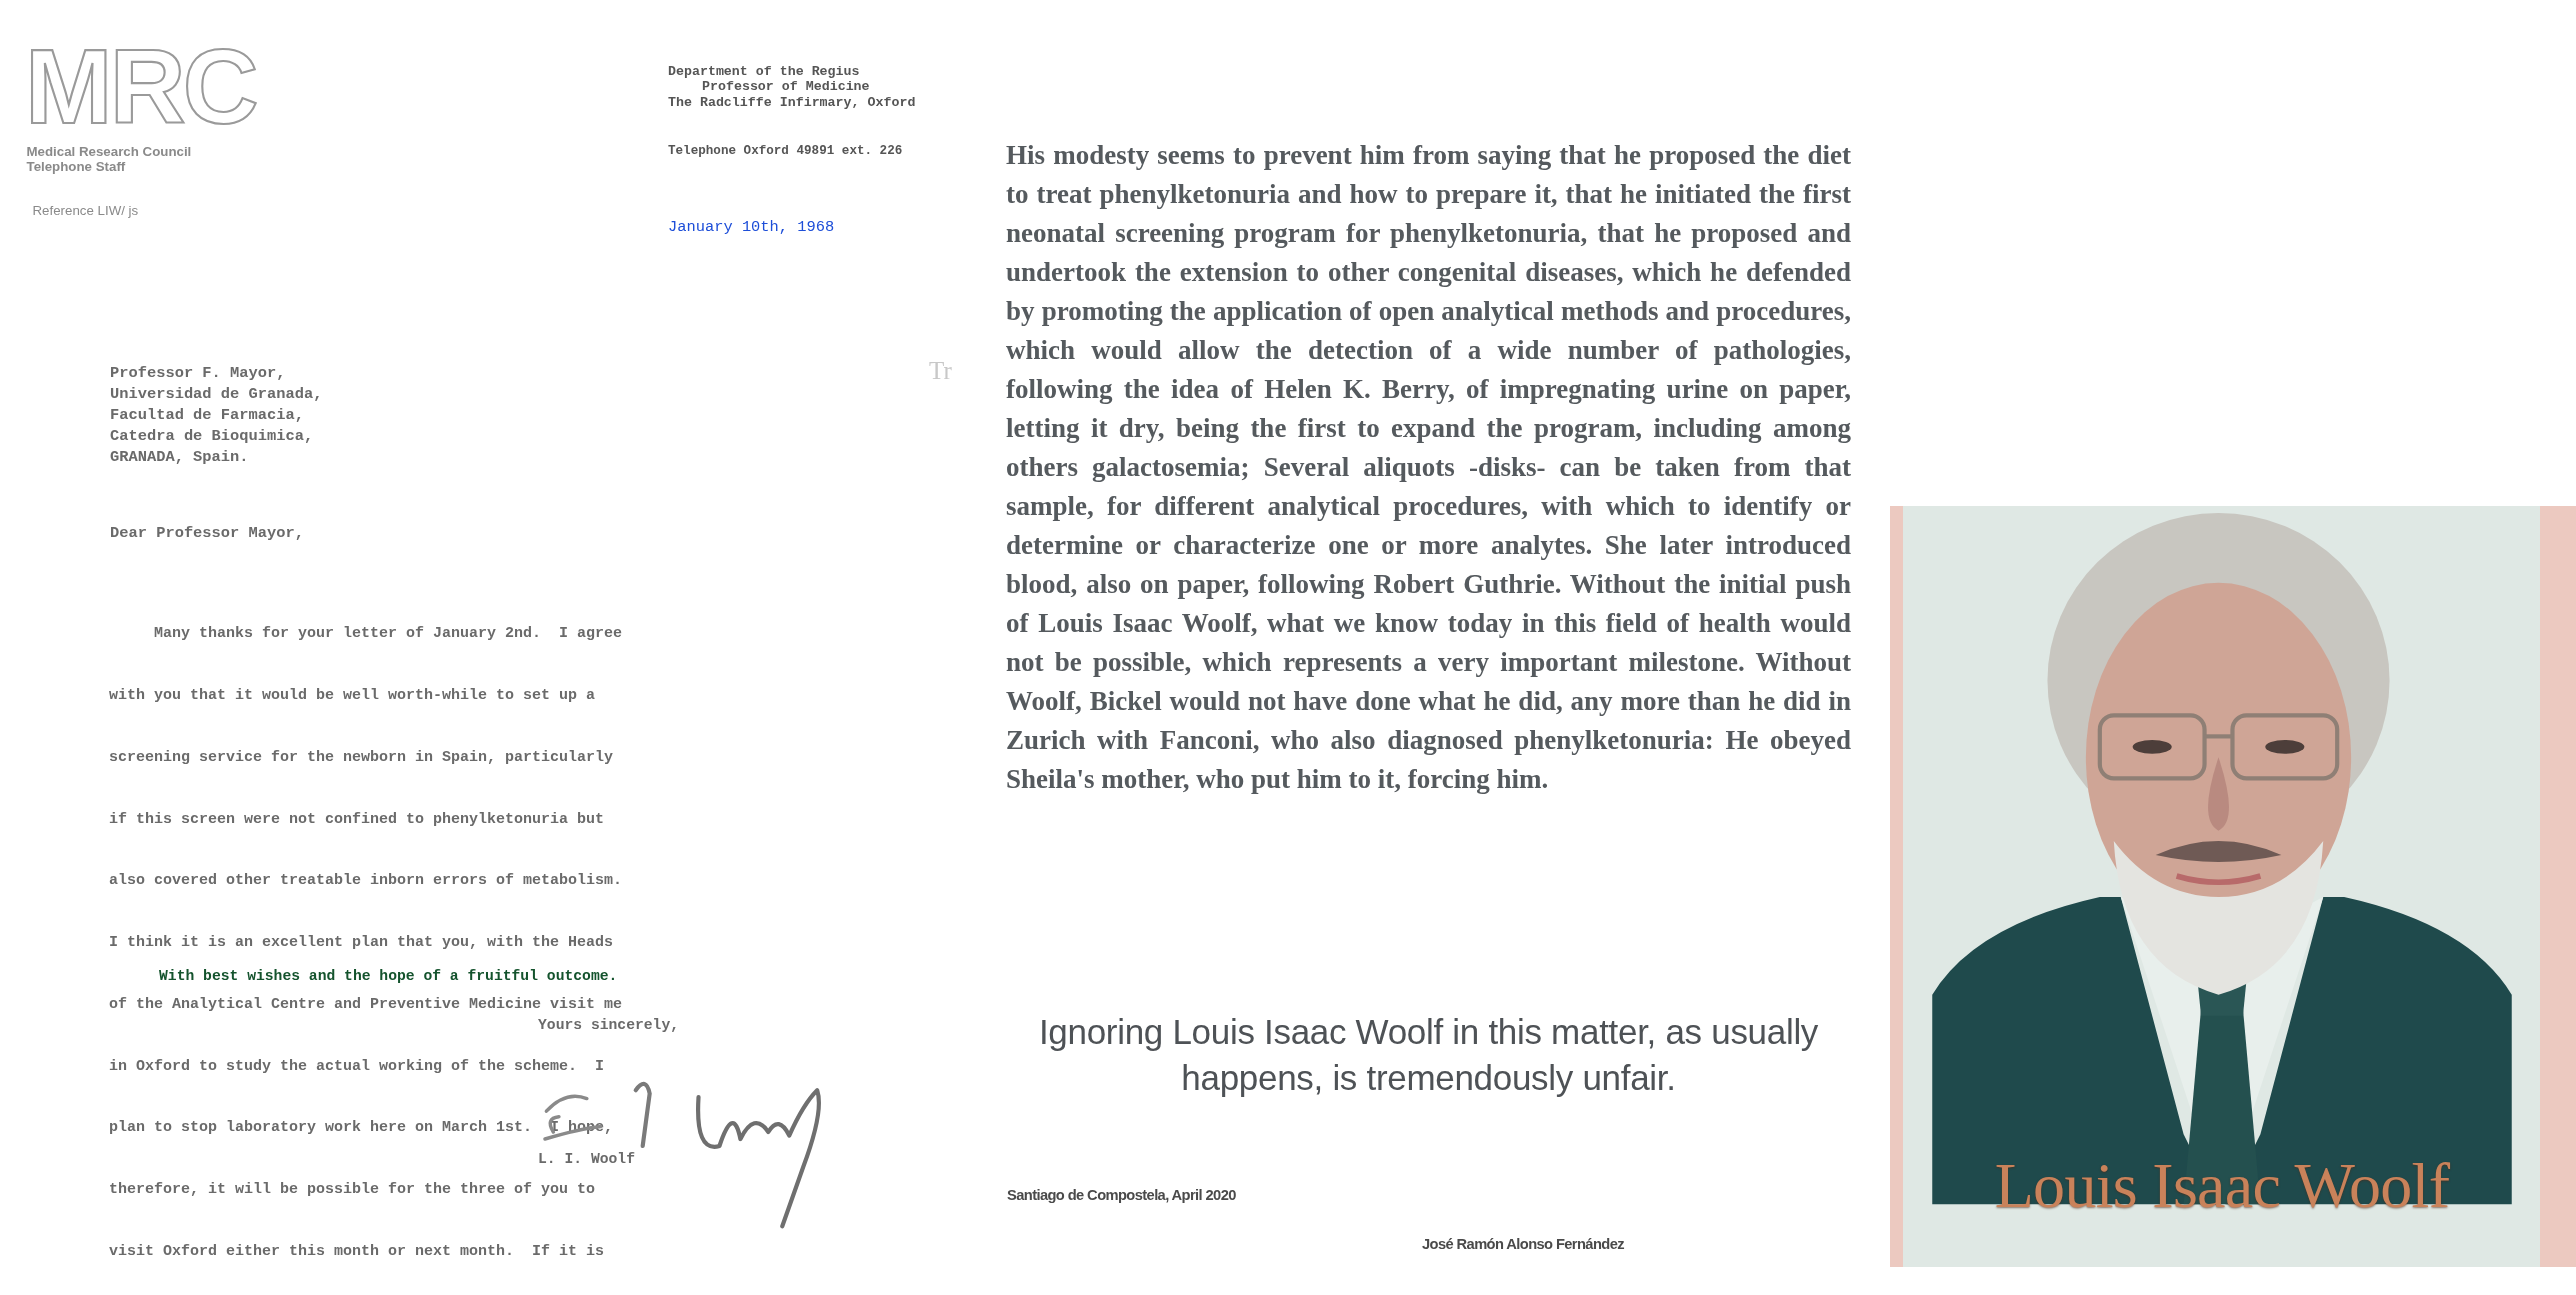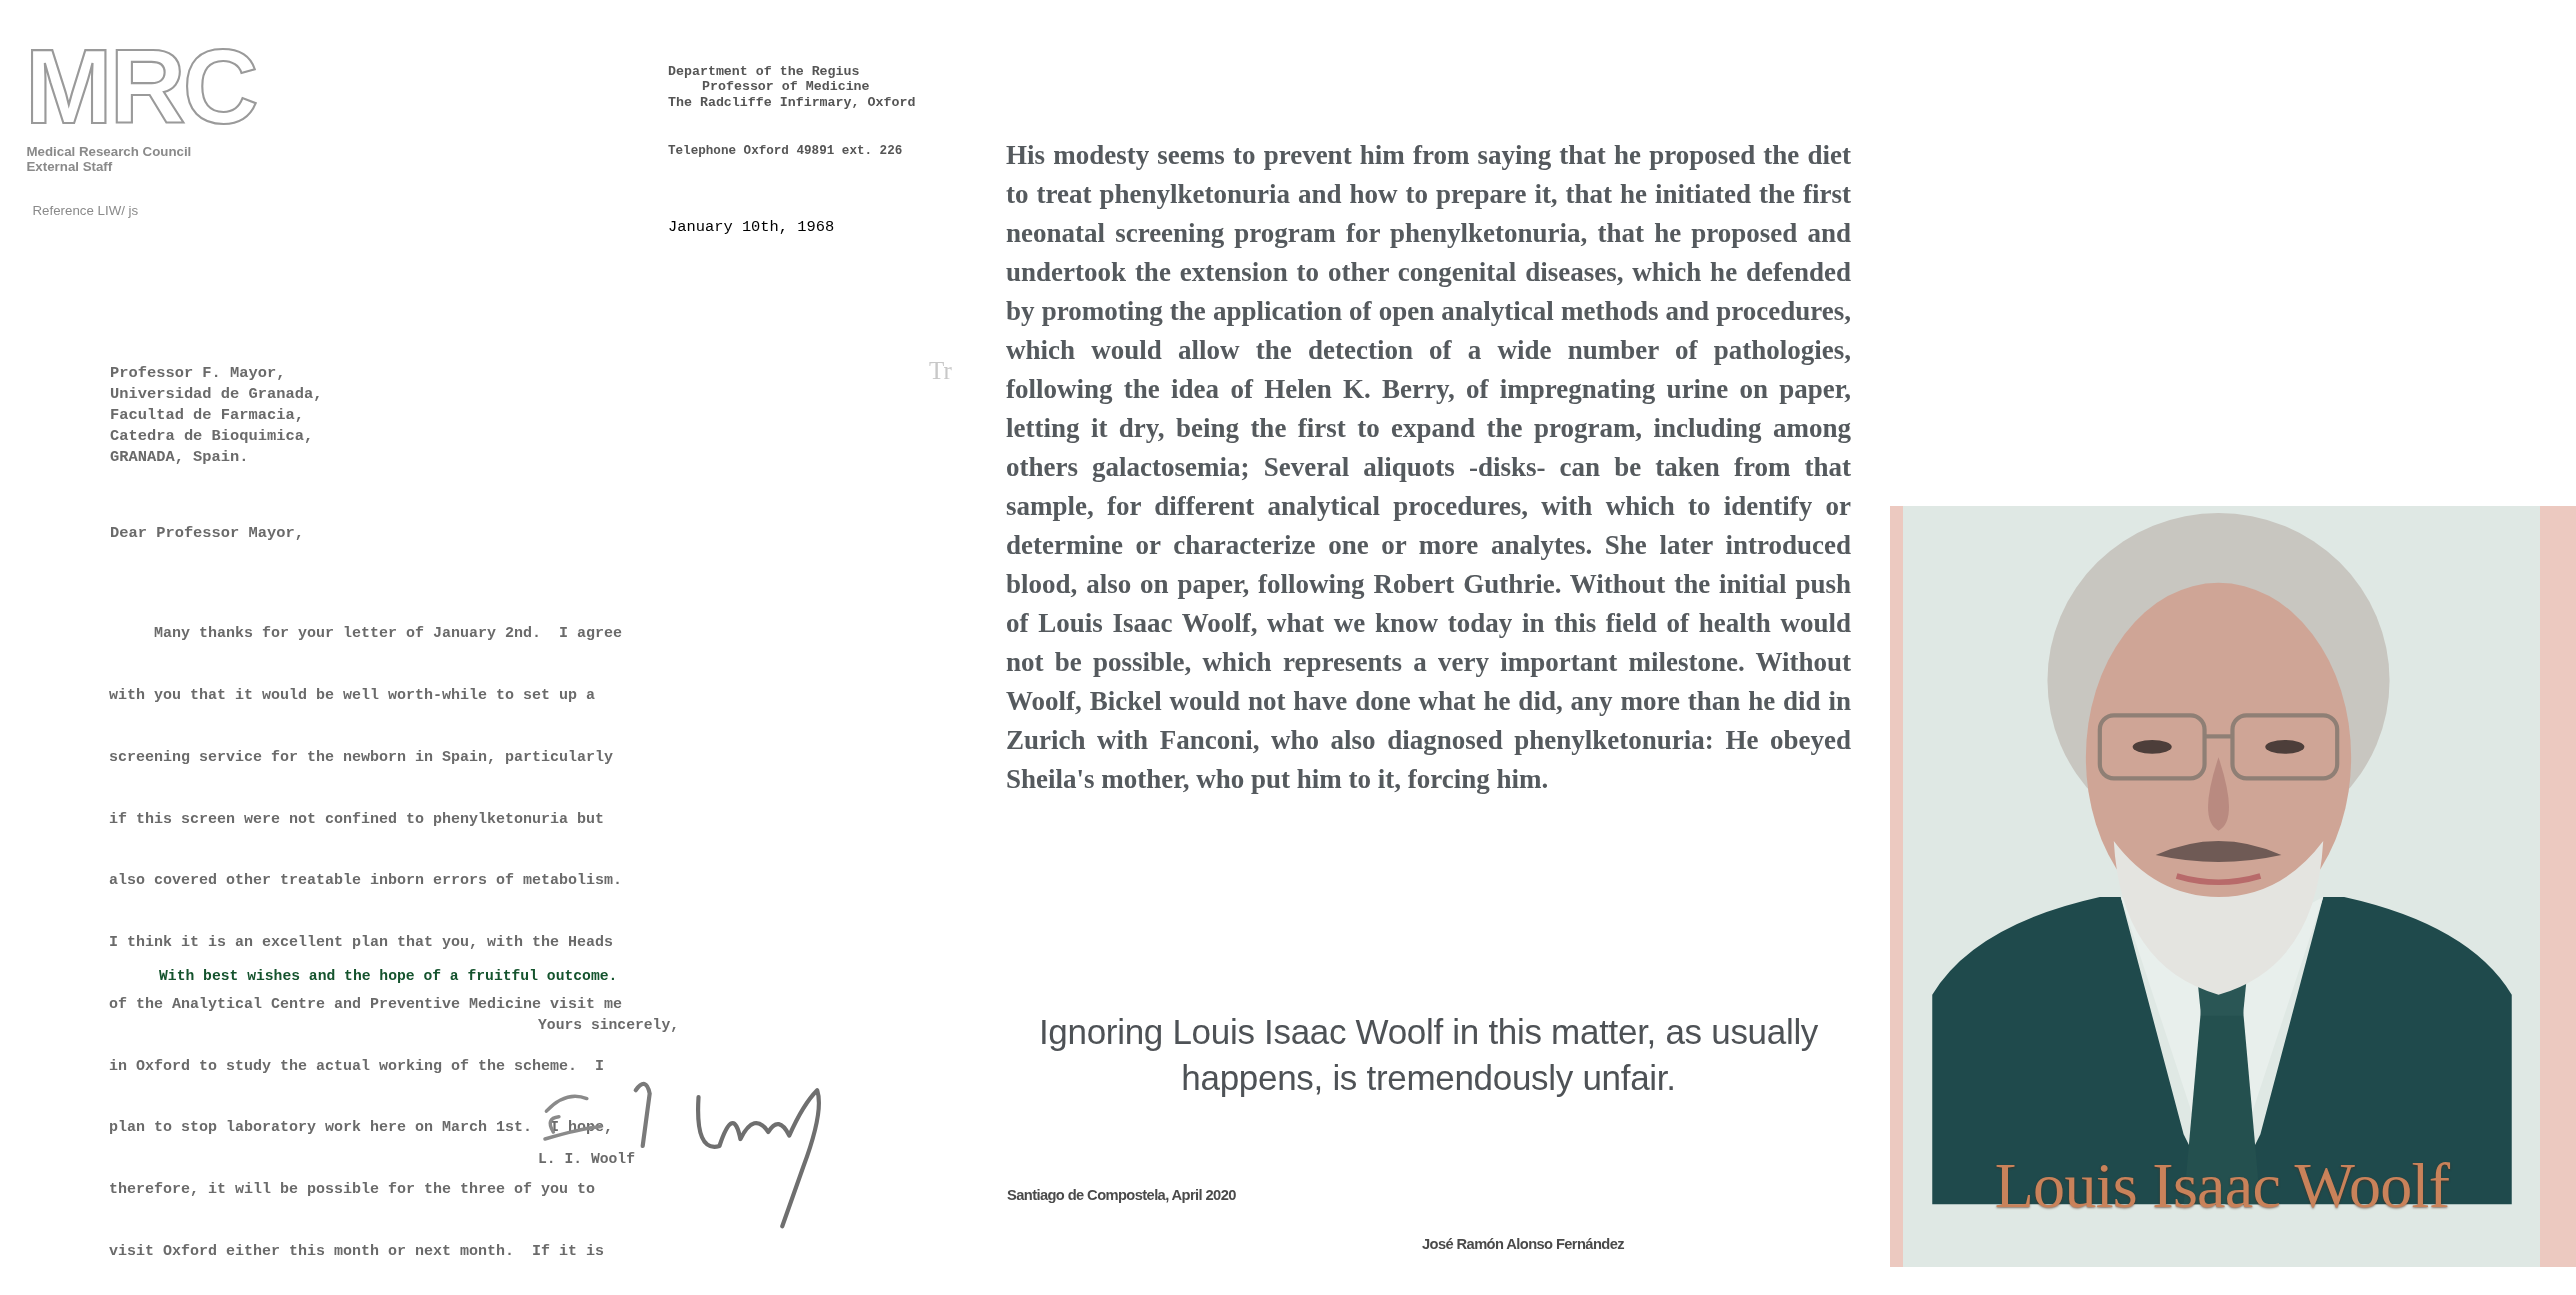--- a/index.html
+++ b/index.html
@@ -7,21 +7,21 @@
 
     
     .letter { position: absolute; left: 0; top: 0; width: 978px; height: 988px; color: #6a6a6a; }
     .mrc-logo { position: absolute; left: 25px; top: 34px; font-family: "Liberation Sans", sans-serif; font-weight: bold; font-size: 105px; letter-spacing: -2.8px; line-height: 1; color: #ffffff; -webkit-text-stroke: 2.1px #9a9a9a; }
     .mrc-org { position: absolute; left: 26.5px; top: 144px; font-size: 13.3px; line-height: 15.4px; font-weight: bold; color: #8a8a8a; }
     .mrc-ref { position: absolute; left: 26.5px; top: 203px; font-size: 13.3px; color: #8a8a8a; margin-left: 6px; }
 
     .dept-block { position: absolute; left: 668px; top: 64px; font-family: "Liberation Mono", monospace; font-size: 13.3px; line-height: 15.4px; color: #555; font-weight: bold; }
     .dept-block .indent { padding-left: 34px; }
     .phone { position: absolute; left: 668px; top: 144px; font-family: "Liberation Mono", monospace; font-size: 12.6px; color: #555; font-weight: bold; }
-    .letter-date { position: absolute; left: 668px; top: 218px; font-family: "Liberation Mono", monospace; font-size: 15.4px; color: #000000; }
+    .letter-date { position: absolute; left: 668px; top: 218px; font-family: "Liberation Mono", monospace; font-size: 15.4px; color: #1d4ed8; }
     .initials-mark { position: absolute; left: 929px; top: 328px; font-family: "Liberation Serif", serif; font-size: 25px; color: #c8c8c8; margin-top: 29px; }
 
     .address { position: absolute; left: 110px; top: 363px; font-family: "Liberation Mono", monospace; font-size: 15.4px; line-height: 21px; color: #6a6a6a; font-weight: bold; }
     .salutation { position: absolute; left: 110px; top: 524px; font-family: "Liberation Mono", monospace; font-size: 15.4px; color: #6a6a6a; font-weight: bold; }
 
     .body-text { position: absolute; left: 109px; top: 583px; width: 784px; font-family: "Liberation Mono", monospace; font-size: 15px; line-height: 20.6px; color: #6a6a6a; font-weight: bold; white-space: pre; }
     .wishes { position: absolute; left: 159px; top: 968px; font-family: "Liberation Mono", monospace; font-size: 14.7px; color: #14532d; font-weight: bold; }
     .closing { position: absolute; left: 538px; top: 1017px; font-family: "Liberation Mono", monospace; font-size: 14.7px; color: #6a6a6a; font-weight: bold; }
     .signature { position: absolute; left: 538px; top: 1062px; width: 335px; height: 168px; }
     .typed-name { position: absolute; left: 538px; top: 1151px; font-family: "Liberation Mono", monospace; font-size: 14.7px; color: #6a6a6a; font-weight: bold; }
@@ -40,21 +40,21 @@
     .portrait-name { position: absolute; left: 0; width: 664px; top: 643px; text-align: center; font-family: "Liberation Serif", serif; font-size: 64px; color: #c9825a; letter-spacing: -0.7px; text-shadow: 0 1.4px 2.1px rgba(80,40,20,0.6); }
     .portrait-dates { position: absolute; left: 0; width: 664px; top: 735px; text-align: center; font-family: "Liberation Serif", serif; font-size: 15.4px; color: #d6845a; font-weight: bold; background: #f2cdb8; height: 26.5px; line-height: 26.5px; }
   </style>
 </head>
 <body>
 
 <div class="letter">
   <div class="mrc-logo">MRC</div>
   <div class="mrc-org">
     <div>Medical Research Council</div>
-    <div>External Staff</div>
+    <div>Telephone Staff</div>
   </div>
   <div class="mrc-ref">Reference LIW/ js</div>
 
   <div class="dept-block">
     <div>Department of the Regius</div>
     <div class="indent">Professor of Medicine</div>
     <div>The Radcliffe Infirmary, Oxford</div>
   </div>
   <div class="phone">Telephone Oxford 49891 ext. 226</div>
   <div class="letter-date">January 10th, 1968</div>

